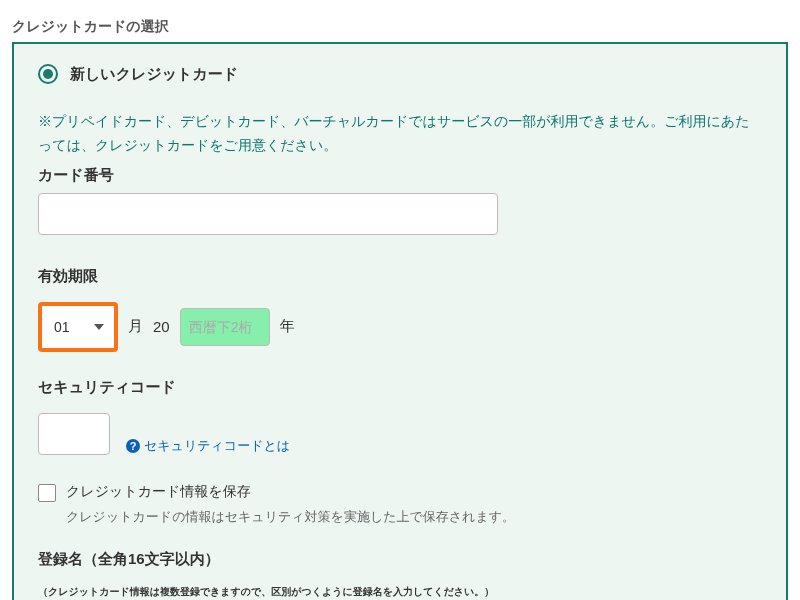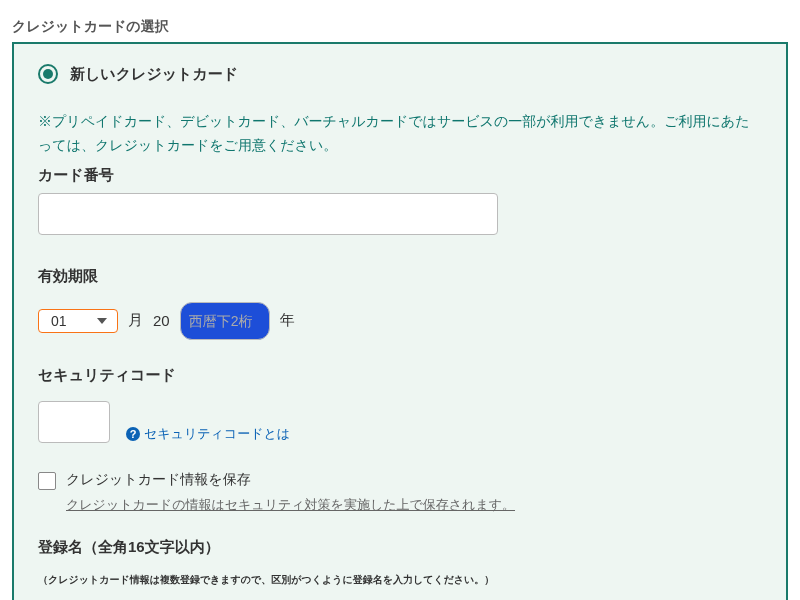--- a/index.html
+++ b/index.html
@@ -8,33 +8,33 @@
     .section-title { font-size: 14px; font-weight: bold; color: #555; padding: 8px 0 6px 0; }
     .panel { border: 2px solid #1a7a6b; background: #eef6f2; padding: 20px 24px; }
     .radio-row { display: flex; align-items: center; margin-bottom: 26px; }
     .radio-outer { width: 20px; height: 20px; border: 2px solid #1a7a6b; border-radius: 50%; display: flex; align-items: center; justify-content: center; margin-right: 12px; cursor: pointer; }
     .radio-inner { width: 10px; height: 10px; background: #1a7a6b; border-radius: 50%; }
     .radio-label { font-weight: bold; font-size: 15px; color: #333; }
     .notice { font-size: 14px; color: #0f766e; line-height: 1.7; margin-bottom: 8px; }
     .field-label { font-weight: bold; font-size: 15px; color: #333; margin-top: 4px; margin-bottom: 8px; }
     .text-input { width: 460px; height: 42px; border: 1px solid #bbb; border-radius: 4px; background: #fff; padding: 6px 10px; font-size: 14px; }
     .expiry-row { display: flex; align-items: center; gap: 10px; margin-bottom: 26px; }
-    .select-wrap { position: relative; display: inline-flex; align-items: center; border: 1px solid #f97316; border-radius: 4px; background: #fff; height: 24px; padding: 0 28px 0 12px; cursor: pointer; min-width: 80px; }
+    .select-wrap { position: relative; display: inline-flex; align-items: center; border: 4px solid #f97316; border-radius: 4px; background: #fff; height: 50px; padding: 0 28px 0 12px; cursor: pointer; min-width: 80px; }
     .select-caret { position: absolute; right: 10px; width: 0; height: 0; border-left: 5px solid transparent; border-right: 5px solid transparent; border-top: 6px solid #555; }
     .inline-label { font-size: 15px; color: #333; }
-    .small-input { width: 90px; height: 38px; border: 1px solid #bbb; border-radius: 12px; background: #1d4ed8; padding: 0 8px; font-size: 14px; }
+    .small-input { width: 90px; height: 38px; border: 1px solid #bbb; border-radius: 4px; background: #86efac; padding: 0 8px; font-size: 14px; }
     .small-input::placeholder { color: #aaa; }
     .code-row { display: flex; align-items: flex-end; gap: 16px; margin-bottom: 28px; }
     .code-input { width: 72px; height: 42px; border: 1px solid #bbb; border-radius: 4px; background: #fff; padding: 0 8px; font-size: 14px; }
     .helplink { display: inline-flex; align-items: center; gap: 4px; color: #0b62b5; font-size: 13px; cursor: pointer; }
     .help-icon { width: 14px; height: 14px; border-radius: 50%; background: #0b62b5; color: #fff; font-size: 11px; display: inline-flex; align-items: center; justify-content: center; font-weight: bold; }
     .save-row { display: flex; align-items: flex-start; gap: 10px; margin-bottom: 6px; }
     .checkbox { width: 18px; height: 18px; border: 1.5px solid #888; border-radius: 2px; background: #fff; cursor: pointer; flex-shrink: 0; margin-top: 1px; }
     .save-label { font-weight: normal; font-size: 14px; color: #333; }
-    .save-desc { margin-left: 28px; font-size: 13px; color: #666; margin-bottom: 24px; text-decoration: underline; }
+    .save-desc { margin-left: 28px; font-size: 13px; color: #666; margin-bottom: 24px; }
     .reg-sub { font-weight: bold; font-size: 10px; color: #333; margin-top: 16px; }
     .mb16 { margin-bottom: 16px; }
     .mb28 { margin-bottom: 28px; }
   </style>
 </head>
 <body>
 
 <div class="page">
   <div class="section-title">クレジットカードの選択</div>
 

